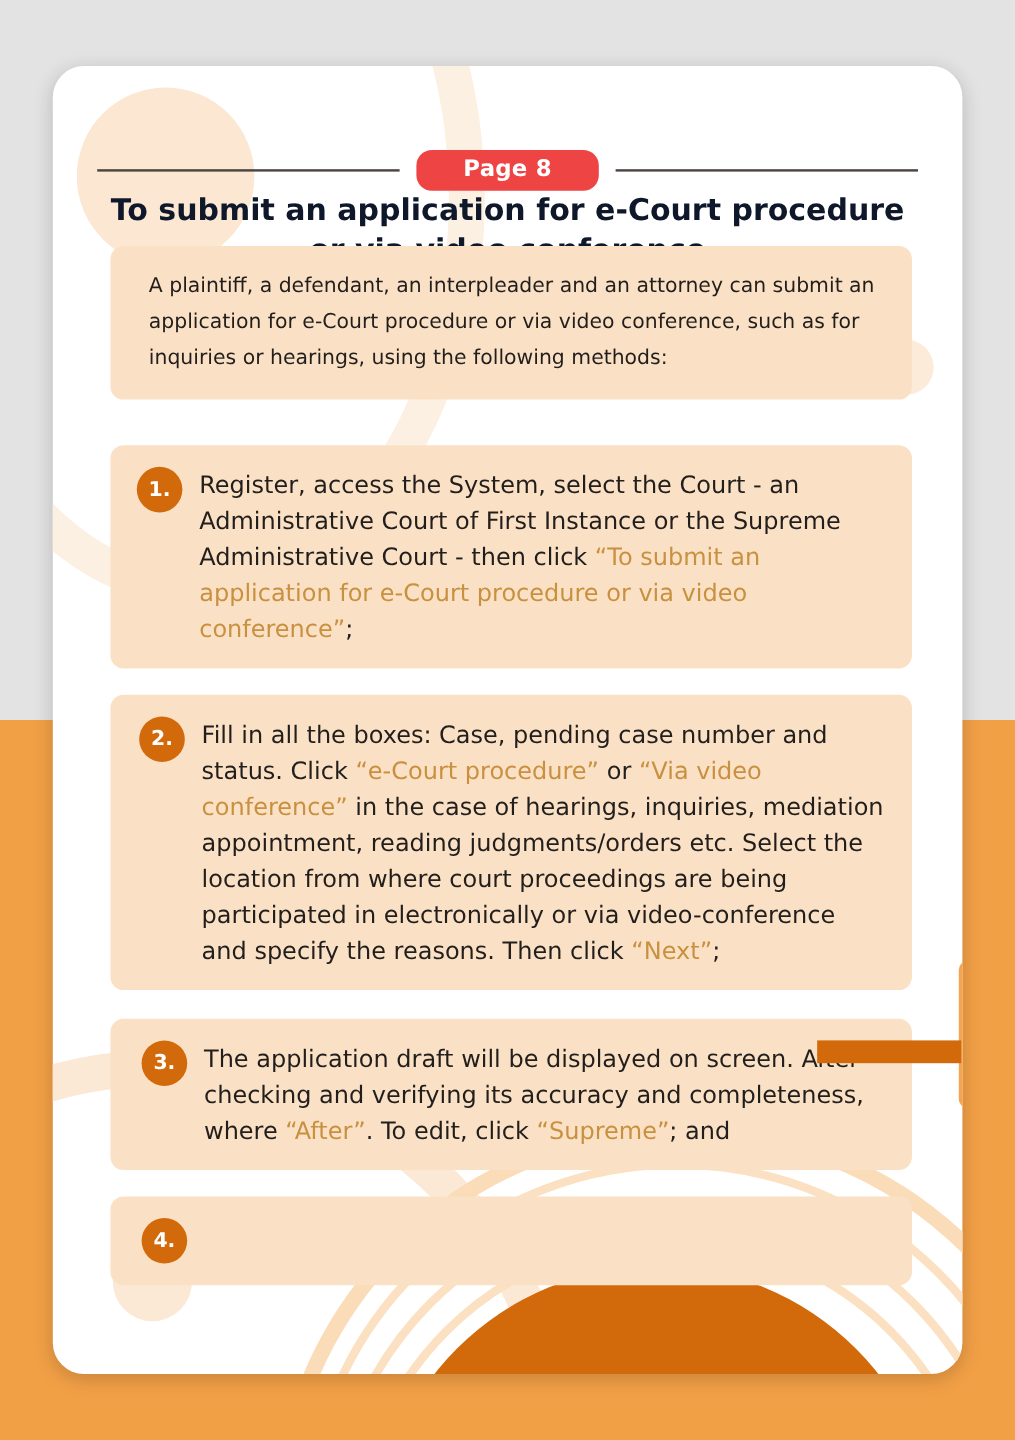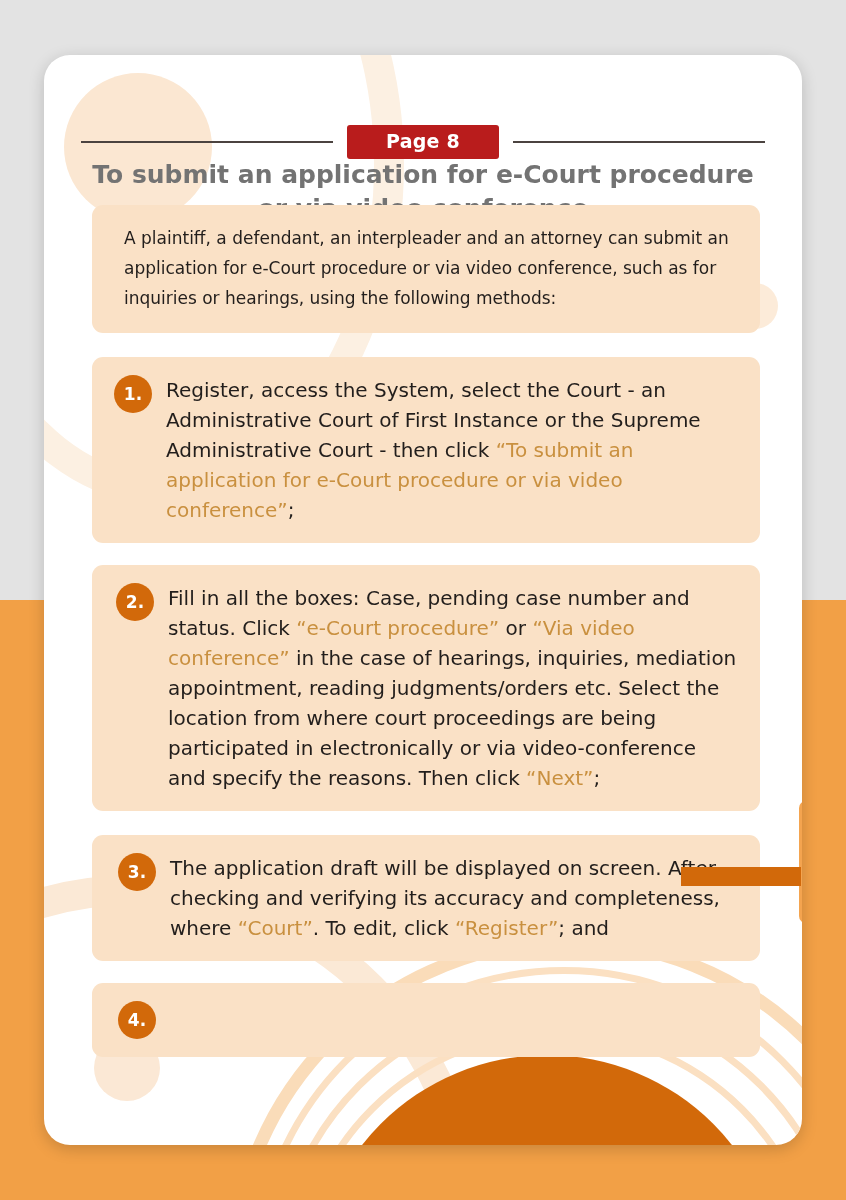--- a/index.html
+++ b/index.html
@@ -137,57 +137,57 @@
     gap: 0;
   }
   .rule {
     height: 2px;
     background: #4b4340;
     width: 252px;
   }
   .rule-left { margin-right: 14px; }
   .rule-right { margin-left: 14px; }
   .page-badge {
-    background: #b91c1c;
+    background: #ef4444;
     color: #ffffff;
     font-size: 19px;
     font-weight: bold;
     padding: 7px 39px 8px;
-    border-radius: 3px;
+    border-radius: 13px;
     letter-spacing: .2px;
     line-height: 1;
   }
 
   
   .title {
     position: absolute;
     left: 0; top: 103px;
     width: 758px;
     text-align: center;
-    color: #737373;
+    color: #0f172a;
     font-size: 25px;
     font-weight: bold;
     line-height: 34px;
   }
   .title .l2 { display: block; }
 
   
   .boxes {
     position: absolute;
     left: 48px; top: 150px;
     width: 668px;
   }
   .box {
     background: #fae1c6;
     border-radius: 11px;
     position: relative;
   }
   .intro-box {
     padding: 18px 22px 20px 32px;
-    margin-bottom: 24px;
+    margin-bottom: 38px;
   }
   .intro-text {
     color: #221e1c;
     font-size: 17px;
     line-height: 30px;
   }
   .step-box {
     padding: 16px 20px 18px 20px;
     margin-bottom: 22px;
     display: flex;
@@ -268,21 +268,21 @@
         <div class="step-text"><span>Register, access the System, select the Court - an Administrative Court of First Instance or the Supreme Administrative Court - then click </span><span class="q">“To submit an application for e-Court procedure or via video conference”</span><span>;</span></div>
       </div>
 
       <div class="box step-box step-2">
         <div class="step-badge">2.</div>
         <div class="step-text"><span>Fill in all the boxes: Case, pending case number and status. Click </span><span class="q">“e-Court procedure”</span><span> or </span><span class="q">“Via video conference”</span><span> in the case of hearings, inquiries, mediation appointment, reading judgments/orders etc. Select the location from where court proceedings are being participated in electronically or via video-conference and specify the reasons. Then click </span><span class="q">“Next”</span><span>;</span></div>
       </div>
 
       <div class="box step-box step-3">
         <div class="step-badge">3.</div>
-        <div class="step-text"><span>The application draft will be displayed on screen.  After checking and verifying its accuracy and completeness, where </span><span class="q">“Court”</span><span>. To edit, click </span><span class="q">“Register”</span><span>; and</span></div>
+        <div class="step-text"><span>The application draft will be displayed on screen.  After checking and verifying its accuracy and completeness, where </span><span class="q">“After”</span><span>. To edit, click </span><span class="q">“Supreme”</span><span>; and</span></div>
       </div>
 
       <div class="box step-box step-4">
         <div class="step-badge">4.</div>
       </div>
 
     </div>
 
     <div class="deco-bracket-outer"></div>
     <div class="deco-bracket-inner"></div>

